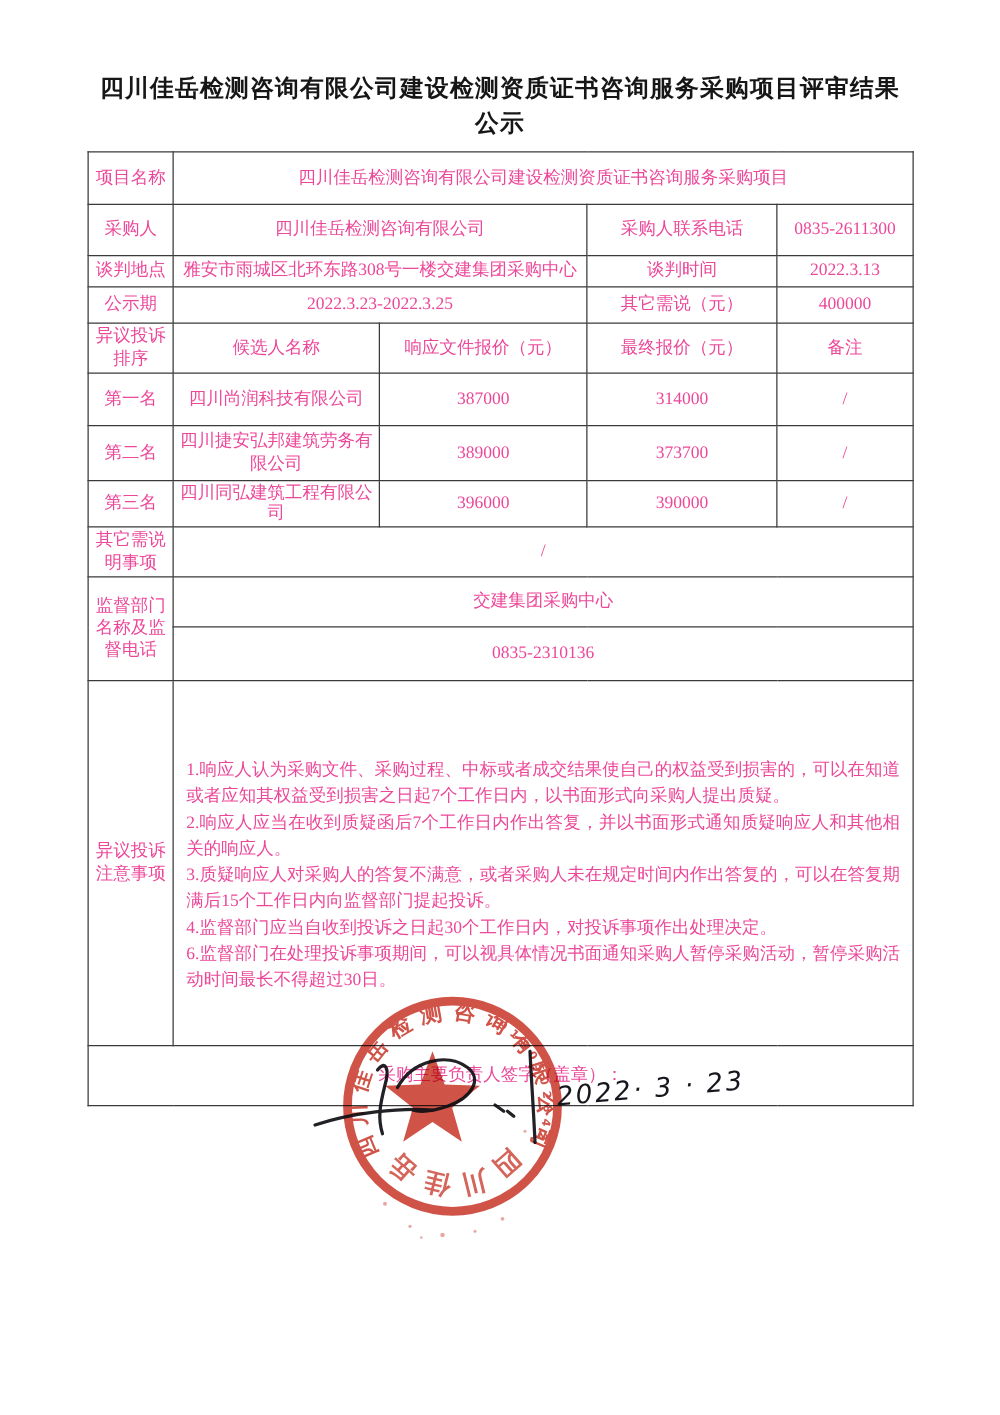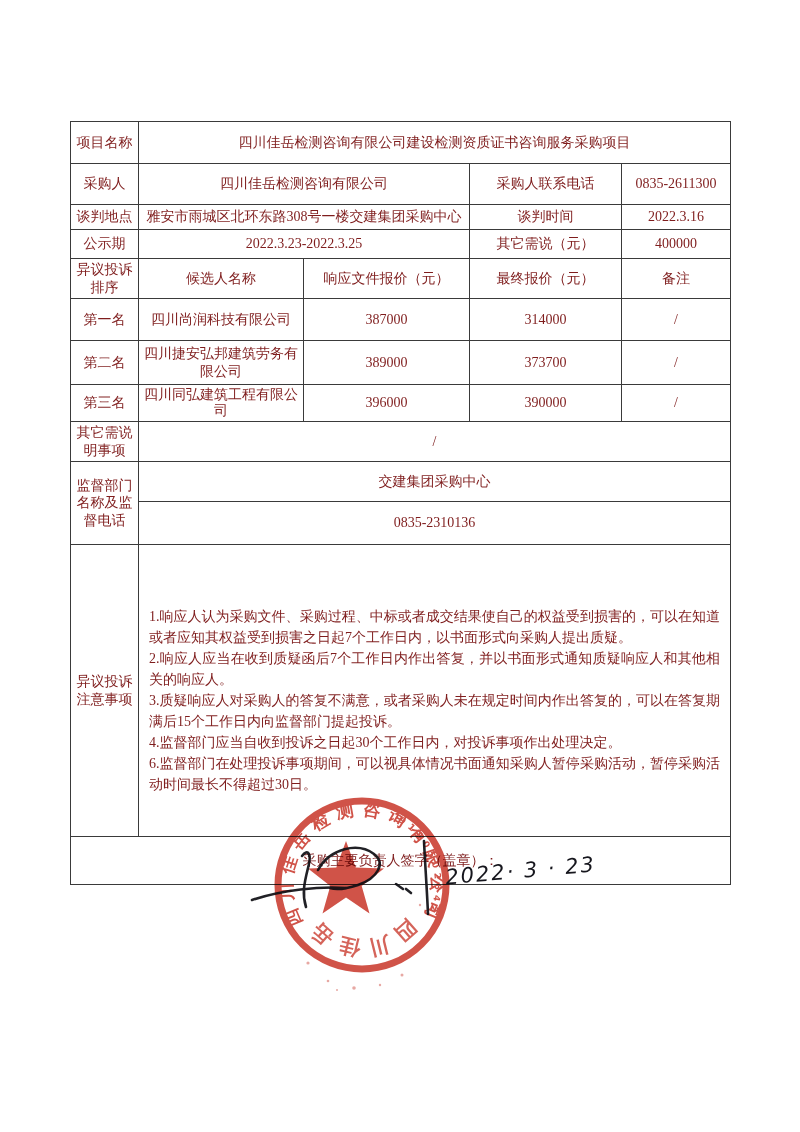--- a/index.html
+++ b/index.html
@@ -9,21 +9,21 @@
   }
   .title{
     position:absolute; left:60px; top:58px; width:680px;
     font-family:"Liberation Sans", sans-serif;
     font-size:19px; font-weight:700; letter-spacing:1px;
     line-height:1.45; text-align:center; white-space:pre-line; color:#161616;
   }
   table.doc{
     position:absolute; left:70px; top:121px; width:660px;
     border-collapse:collapse; table-layout:fixed;
-    font-size:14px; color:#7f1d1d;
+    font-size:14px; color:#ec4899;
   }
   table.doc td{
     border:1px solid #3a3a3a; padding:2px 4px; text-align:center;
     vertical-align:middle; line-height:1.25; overflow:hidden;
   }
   td.lbl{white-space:pre-line;}
   td.left{text-align:left;}
   .obj{
     text-align:justify; line-height:1.5; padding:0 6px;margin-top:20px;
   }
@@ -45,20 +45,22 @@
     transform:rotate(-5deg);
   }
   .stamp-cjk{font-family:"Liberation Sans", sans-serif; font-weight:700;}
   .stamp-num{font-family:"DejaVu Sans", sans-serif; font-weight:700;}
 </style>
 </head>
 <body>
 
 <div class="page">
 
+  <div class="title">四川佳岳检测咨询有限公司建设检测资质证书咨询服务采购项目评审结果
+公示</div>
 
   <table class="doc">
     <colgroup>
       <col style="width:68px">
         <col style="width:165px">
         <col style="width:166px">
       <col style="width:152px">
         <col style="width:109px">
     </colgroup>
     <tbody>
@@ -69,21 +71,21 @@
       <tr style="height:41px">
         <td class="lbl">采购人</td>
         <td colspan="2">四川佳岳检测咨询有限公司</td>
         <td>采购人联系电话</td>
         <td>0835-2611300</td>
       </tr>
       <tr style="height:25px">
         <td class="lbl">谈判地点</td>
         <td colspan="2">雅安市雨城区北环东路308号一楼交建集团采购中心</td>
         <td>谈判时间</td>
-        <td>2022.3.16</td>
+        <td>2022.3.13</td>
       </tr>
       <tr style="height:29px">
         <td class="lbl">公示期</td>
         <td colspan="2">2022.3.23-2022.3.25</td>
         <td>其它需说（元）</td>
         <td>400000</td>
       </tr>
       <tr style="height:35px">
         <td class="lbl left">异议投诉
 排序</td>

